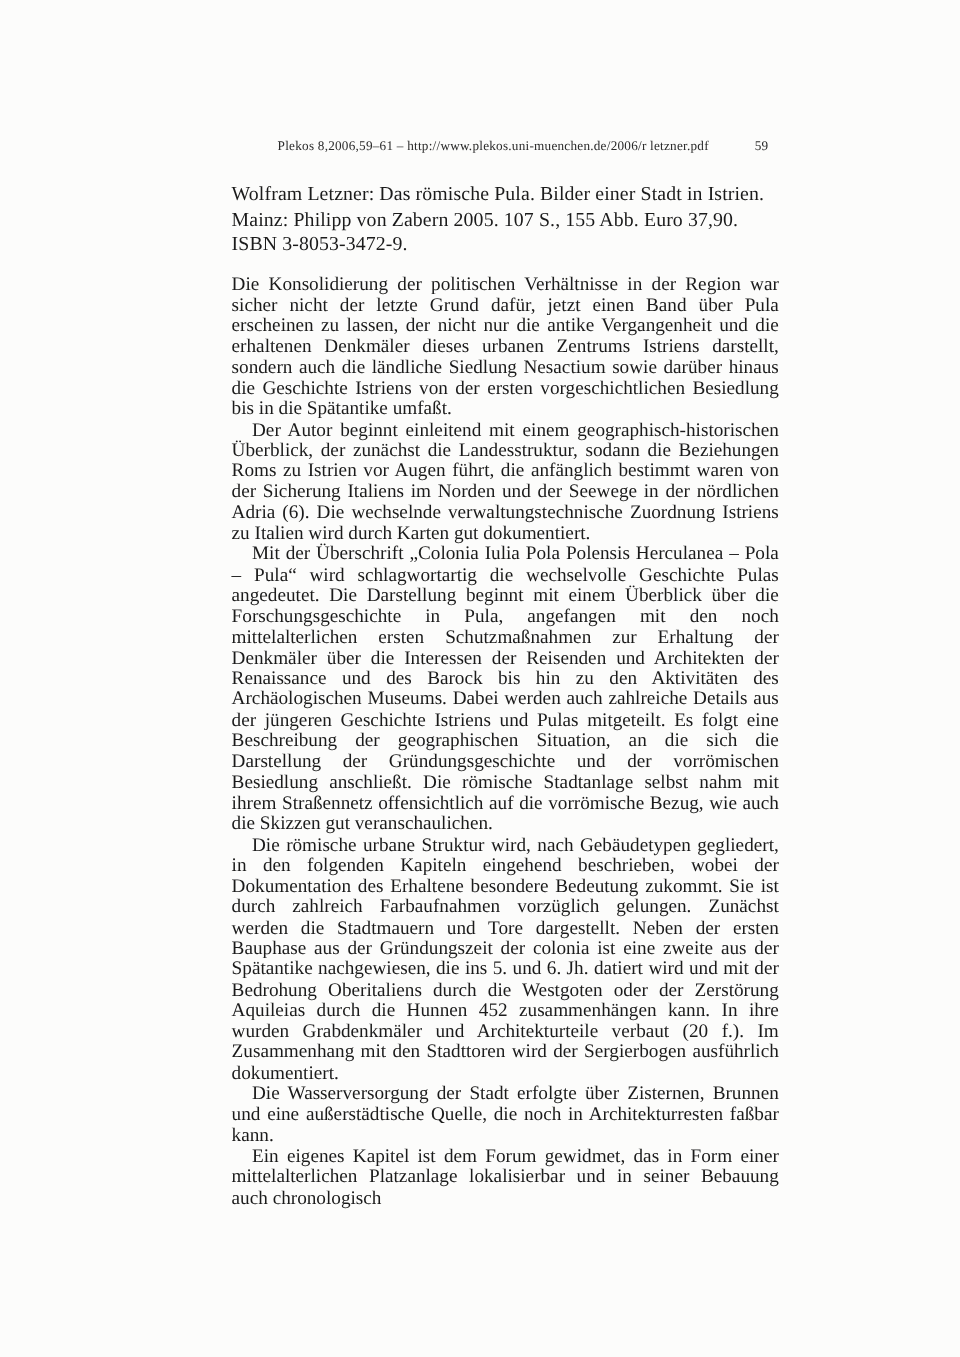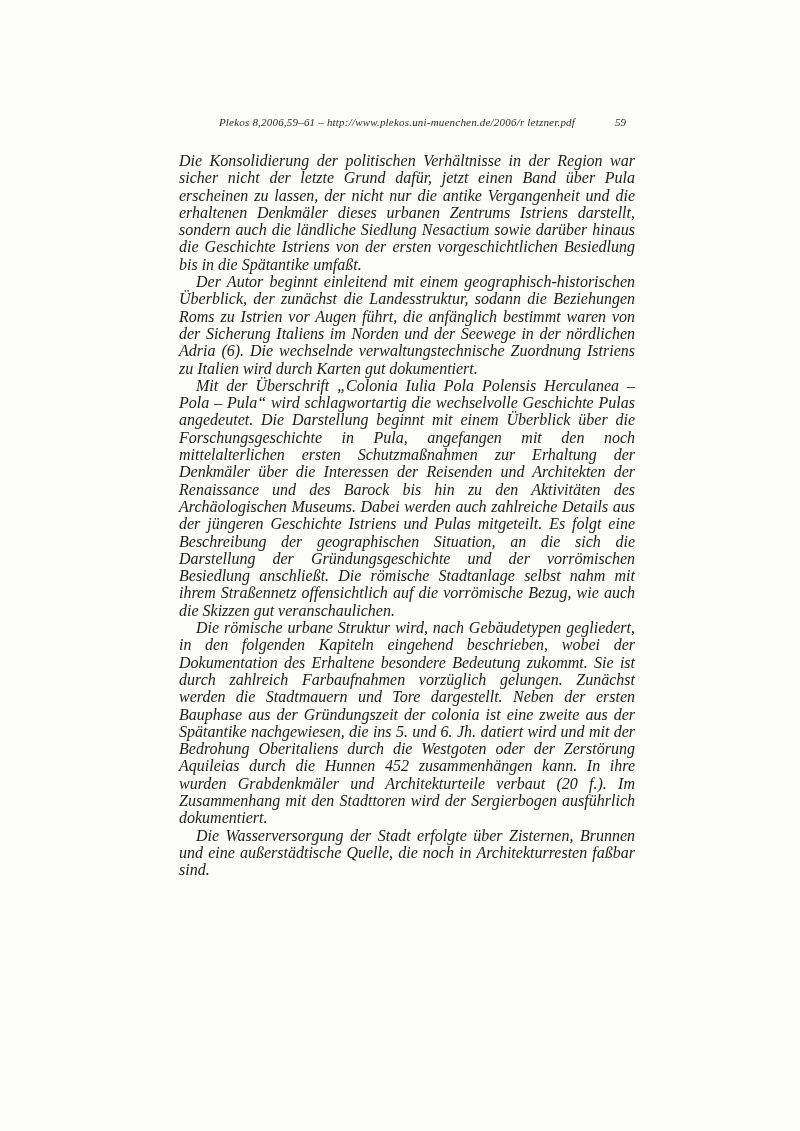--- a/index.html
+++ b/index.html
@@ -12,24 +12,23 @@
     width: 800px;
     height: 1131px;
     background: #fcfcfb;
     font-family: "Liberation Serif", "DejaVu Serif", serif;
     color: #1b1b1b;
     overflow: hidden;
     box-sizing: border-box;
   }
   .text-column {
     position: absolute;
-    left: 179px;
+    left: 193px;
     top: 116px;
     width: 456px;
-    font-style: italic;
   }
   .running-header {
     display: flex;
     align-items: baseline;
     font-size: 11px;
     color: #2a2a2a;
     margin-bottom: 24px;
   }
   .running-title {
     flex: 1;
@@ -63,23 +62,25 @@
 <body>
 
 <div class="page">
   <div class="text-column">
 
     <div class="running-header">
       <span class="running-title">Plekos 8,2006,59–61 – http://www.plekos.uni-muenchen.de/2006/r letzner.pdf</span>
       <span class="page-number">59</span>
     </div>
 
+    <h1 class="review-title">Wolfram Letzner: Das römische Pula. Bilder einer Stadt in Istrien. Mainz: Philipp von Zabern 2005. 107 S., 155 Abb. Euro 37,90. ISBN 3-8053-3472-9.</h1>
 
     <div class="body-text">
       <p>Die Konsolidierung der politischen Verhältnisse in der Region war sicher nicht der letzte Grund dafür, jetzt einen Band über Pula erscheinen zu lassen, der nicht nur die antike Vergangenheit und die erhaltenen Denkmäler dieses urbanen Zentrums Istriens darstellt, sondern auch die ländliche Siedlung Nesactium sowie darüber hinaus die Geschichte Istriens von der ersten vorgeschichtlichen Besiedlung bis in die Spätantike umfaßt.</p>
       <p class="indent">Der Autor beginnt einleitend mit einem geographisch-historischen Überblick, der zunächst die Landesstruktur, sodann die Beziehungen Roms zu Istrien vor Augen führt, die anfänglich bestimmt waren von der Sicherung Italiens im Norden und der Seewege in der nördlichen Adria (6). Die wechselnde verwaltungstechnische Zuordnung Istriens zu Italien wird durch Karten gut dokumentiert.</p>
       <p class="indent">Mit der Überschrift „Colonia Iulia Pola Polensis Herculanea – Pola – Pula“ wird schlagwortartig die wechselvolle Geschichte Pulas angedeutet. Die Darstellung beginnt mit einem Überblick über die Forschungsgeschichte in Pula, angefangen mit den noch mittelalterlichen ersten Schutzmaßnahmen zur Erhaltung der Denkmäler über die Interessen der Reisenden und Architekten der Renaissance und des Barock bis hin zu den Aktivitäten des Archäologischen Museums. Dabei werden auch zahlreiche Details aus der jüngeren Geschichte Istriens und Pulas mitgeteilt. Es folgt eine Beschreibung der geographischen Situation, an die sich die Darstellung der Gründungsgeschichte und der vorrömischen Besiedlung anschließt. Die römische Stadtanlage selbst nahm mit ihrem Straßennetz offensichtlich auf die vorrömische Bezug, wie auch die Skizzen gut veranschaulichen.</p>
       <p class="indent">Die römische urbane Struktur wird, nach Gebäudetypen gegliedert, in den folgenden Kapiteln eingehend beschrieben, wobei der Dokumentation des Erhaltene besondere Bedeutung zukommt. Sie ist durch zahlreich Farbaufnahmen vorzüglich gelungen. Zunächst werden die Stadtmauern und Tore dargestellt. Neben der ersten Bauphase aus der Gründungszeit der colonia ist eine zweite aus der Spätantike nachgewiesen, die ins 5. und 6. Jh. datiert wird und mit der Bedrohung Oberitaliens durch die Westgoten oder der Zerstörung Aquileias durch die Hunnen 452 zusammenhängen kann. In ihre wurden Grabdenkmäler und Architekturteile verbaut (20 f.). Im Zusammenhang mit den Stadttoren wird der Sergierbogen ausführlich dokumentiert.</p>
-      <p class="indent">Die Wasserversorgung der Stadt erfolgte über Zisternen, Brunnen und eine außerstädtische Quelle, die noch in Architekturresten faßbar sind.</p>
+      <p class="indent">Die Wasserversorgung der Stadt erfolgte über Zisternen, Brunnen und eine außerstädtische Quelle, die noch in Architekturresten faßbar kann.</p>
+      <p class="indent">Ein eigenes Kapitel ist dem Forum gewidmet, das in Form einer mittelalterlichen Platzanlage lokalisierbar und in seiner Bebauung auch chronologisch</p>
     </div>
 
   </div>
 </div>
 
 </body></html>

